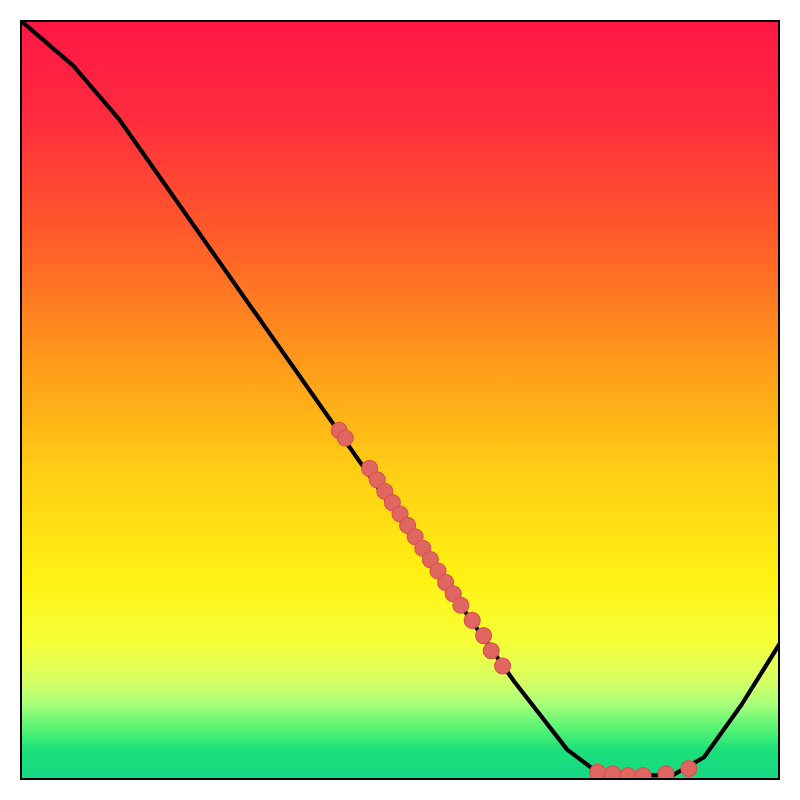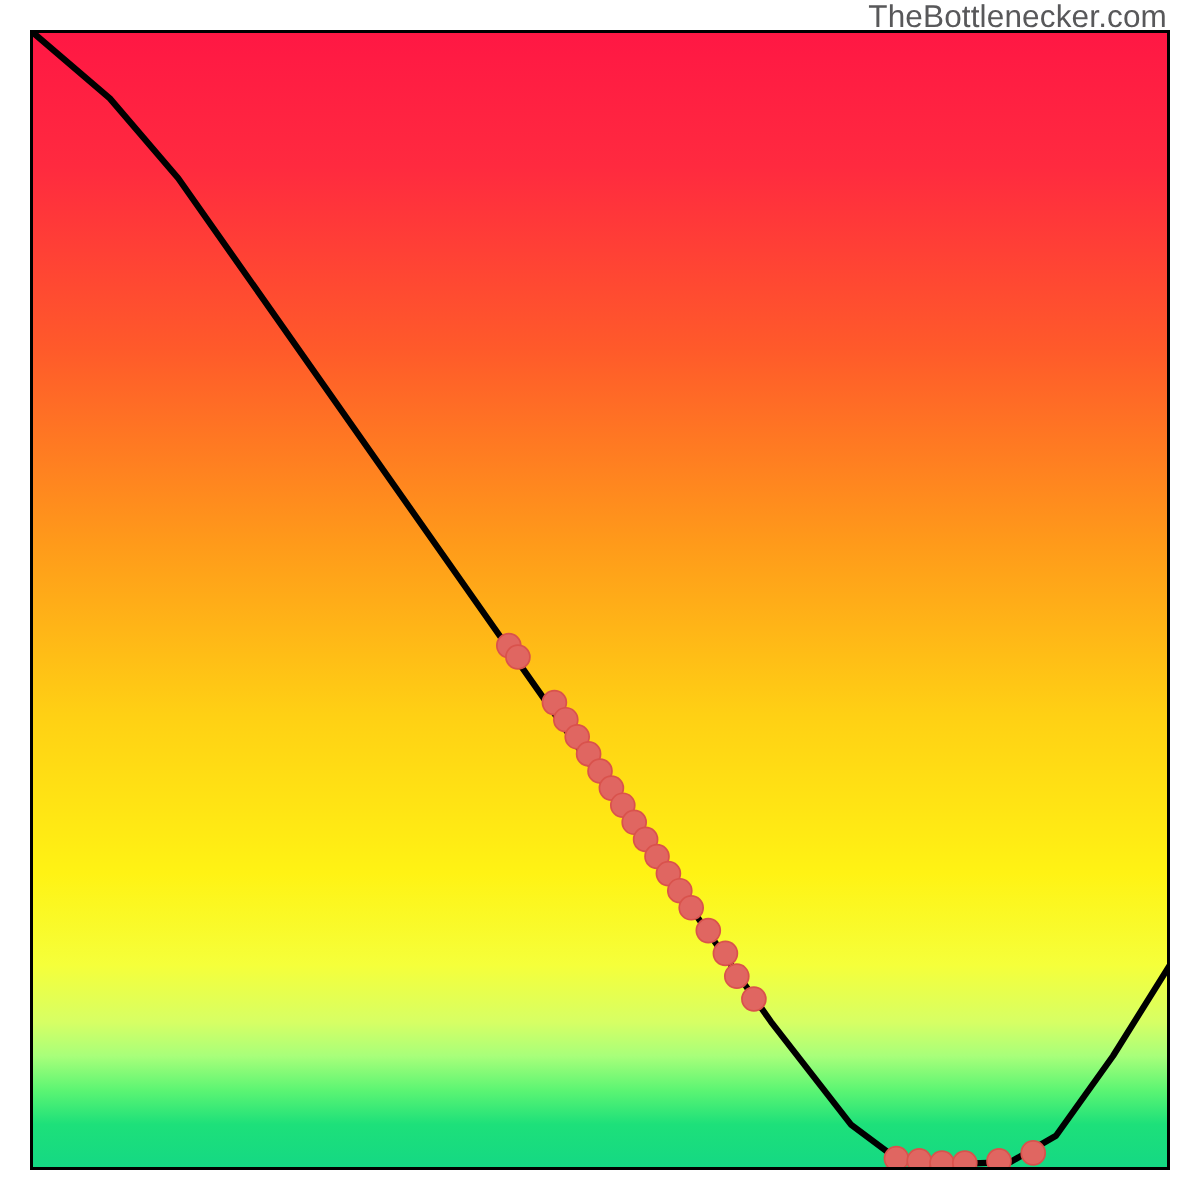--- a/index.html
+++ b/index.html
@@ -71,21 +71,20 @@
     font-size: 21px;
     font-weight: 500;
     color: #58585a;
     letter-spacing: 0.1px;
   }
 </style>
 </head>
 <body>
 
 <div class="stage">
-  <div class="watermark">TheBottlenecker.com</div>
   <div class="plot">
     <div class="gradient"></div>
     <svg class="overlay" viewBox="0 0 100 100" preserveAspectRatio="none">
       <path id="curve-path" fill="none" stroke-width="0.55" stroke-linejoin="round" stroke-linecap="round" d="M0.00 0.00 L7.00 6.00 L13.00 13.00 L65.00 87.00 L72.00 96.00 L76.00 99.00 L80.00 99.50 L86.00 99.30 L90.00 97.00 L95.00 90.00 L100.00 82.00" stroke="#000000"></path>
       <g id="points-group">
           <circle cx="42.00" cy="54.00" r="1.05" fill="#e06661" stroke="#d9524c" stroke-width="0.15"></circle>
           <circle cx="42.80" cy="55.00" r="1.05" fill="#e06661" stroke="#d9524c" stroke-width="0.15"></circle>
           <circle cx="46.00" cy="59.00" r="1.05" fill="#e06661" stroke="#d9524c" stroke-width="0.15"></circle>
           <circle cx="47.00" cy="60.50" r="1.05" fill="#e06661" stroke="#d9524c" stroke-width="0.15"></circle>
           <circle cx="48.00" cy="62.00" r="1.05" fill="#e06661" stroke="#d9524c" stroke-width="0.15"></circle>

